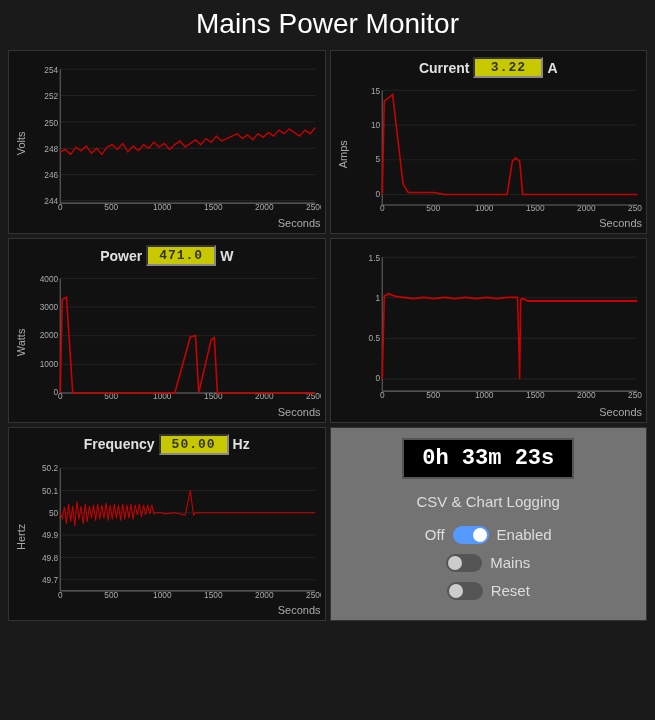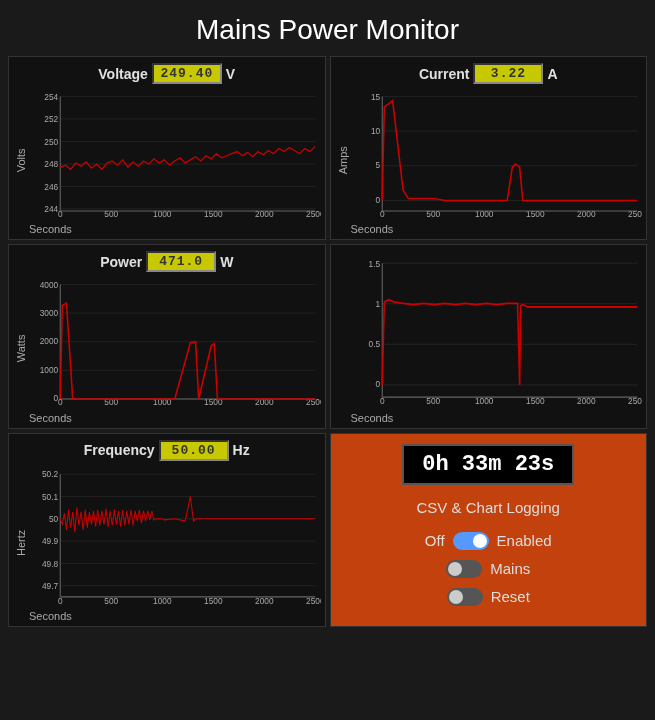--- a/index.html
+++ b/index.html
@@ -10,21 +10,21 @@
       width: 655px;
       min-height: 720px;
       display: flex;
       flex-direction: column;
       align-items: center;
     }
     .page-title {
       font-size: 28px;
       color: #ffffff;
       text-align: left;
-      padding: 14px 0 10px 0;
+      padding: 8px 0 10px 0;
       font-weight: normal;
     }
     .grid {
       display: grid;
       grid-template-columns: 1fr 1fr;
       grid-template-rows: auto auto auto;
       gap: 4px;
       padding: 0 8px 8px 8px;
       width: 100%;
     }
@@ -88,26 +88,26 @@
       flex-direction: column;
       min-height: 0;
     }
     svg.chart-svg {
       width: 100%;
       flex: 1;
     }
     .x-axis-label {
       font-size: 11px;
       color: #aaa;
-      text-align: left;
+      text-align: right;
       margin-top: 2px;
     }
     
     .info-cell {
-      background: #c2410c;
+      background: #737373;
       border: 1px solid #333;
       display: flex;
       flex-direction: column;
       align-items: center;
       justify-content: center;
       padding: 10px;
     }
     .timer-box {
       background: #000;
       border: 2px solid #555;
@@ -161,25 +161,20 @@
     }
   </style>
 </head>
 <body>
 
 <h1 class="page-title">Mains Power Monitor</h1>
 
 <div class="grid">
 
   <div class="chart-cell">
-    <div class="chart-header">
-      <span class="chart-label">Voltage</span>
-      <span class="lcd-display">249.40</span>
-      <span class="unit-label">V</span>
-    </div>
     <div class="chart-area">
       <span class="y-axis-label">Volts</span>
       <div class="chart-wrapper">
         <svg class="chart-svg" viewBox="0 0 280 130" preserveAspectRatio="none">
 
           <line x1="30" y1="10" x2="275" y2="10" stroke="#333" stroke-width="0.5"></line>
           <line x1="30" y1="31.6" x2="275" y2="31.6" stroke="#333" stroke-width="0.5"></line>
           <line x1="30" y1="53.3" x2="275" y2="53.3" stroke="#333" stroke-width="0.5"></line>
           <line x1="30" y1="75" x2="275" y2="75" stroke="#333" stroke-width="0.5"></line>
           <line x1="30" y1="96.6" x2="275" y2="96.6" stroke="#333" stroke-width="0.5"></line>

